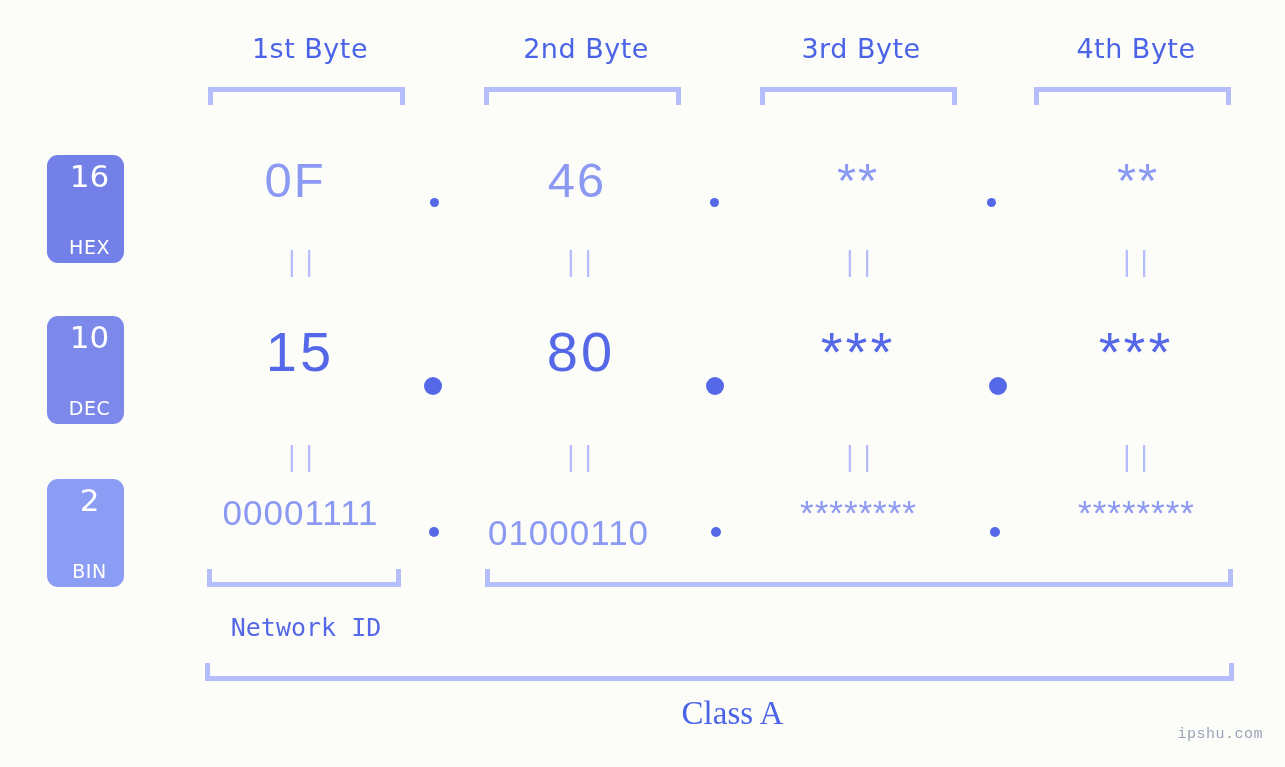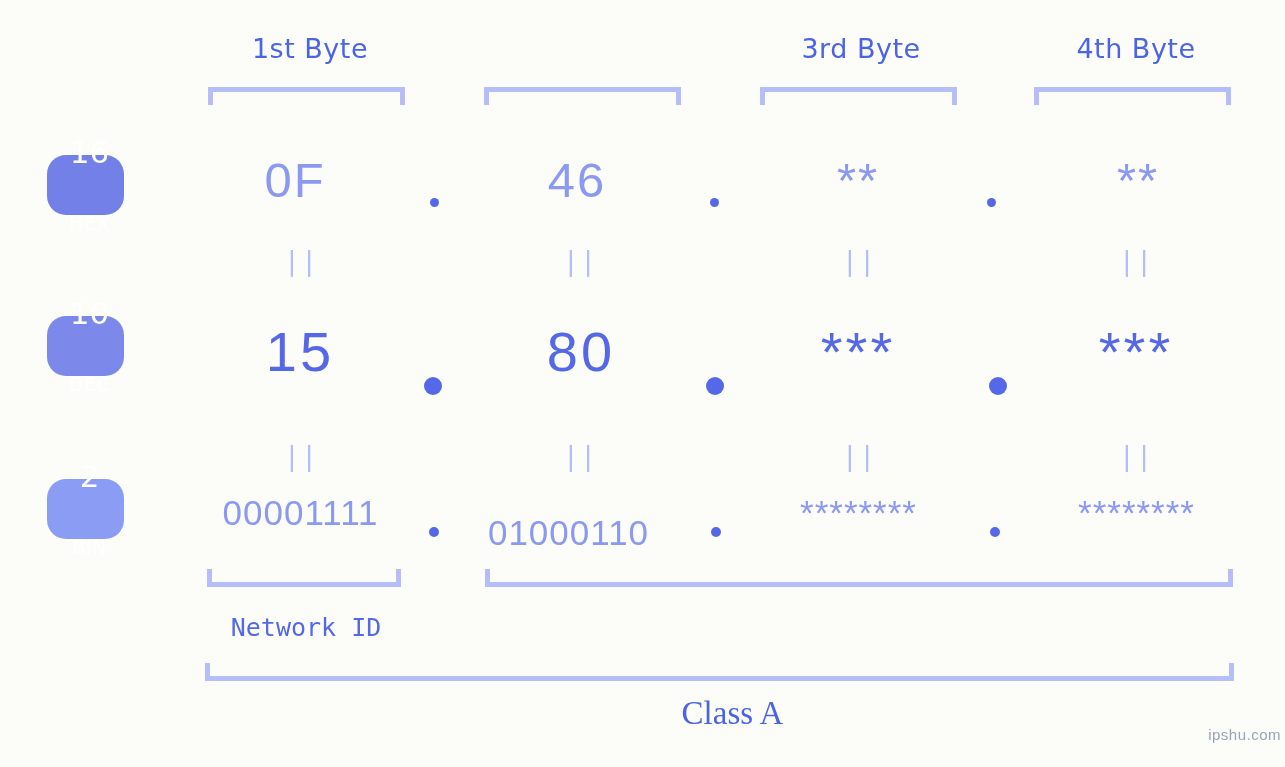--- a/index.html
+++ b/index.html
@@ -53,22 +53,22 @@
     border-left: 5px solid #b5bdfa;
     border-right: 5px solid #b5bdfa;
     box-sizing: border-box;
   }
 
   
   .badge {
     position: absolute;
     left: 47px;
     width: 77px;
-    height: 60px;
-    border-radius: 19px;
+    height: 108px;
+    border-radius: 11px;
     color: #ffffff;
     display: flex;
     flex-direction: column;
     align-items: center;
     justify-content: center;
     box-sizing: border-box;
     padding-left: 8px;
   }
   .badge .num {
     font-family: "DejaVu Sans", sans-serif;
@@ -155,34 +155,35 @@
     position: absolute;
     font-family: Liberation Serif, serif;
     font-size: 33px;
     color: #4a63e7;
     text-align: center;
     white-space: nowrap;
   }
 
   .watermark {
     position: absolute;
-    right: 4px;
+    right: 22px;
     bottom: 24px;
-    font-family: Liberation Sans, sans-serif;
+    font-family: Liberation Mono, monospace;
     font-size: 15px;
     color: #9aa3b8;
     letter-spacing: 0.5px;
   }
 </style>
 </head>
 <body>
 
 <div id="stage">
 
   <div class="byte-label" style="left:190px;">1st Byte</div>
+  <div class="byte-label" style="left:466px;">2nd Byte</div>
   <div class="byte-label" style="left:741px;">3rd Byte</div>
   <div class="byte-label" style="left:1016px;">4th Byte</div>
 
   <div class="bracket-top" style="left:208px;  top:87px; width:197px;"></div>
   <div class="bracket-top" style="left:484px;  top:87px; width:197px;"></div>
   <div class="bracket-top" style="left:760px;  top:87px; width:197px;"></div>
   <div class="bracket-top" style="left:1034px; top:87px; width:197px;"></div>
 
   <div class="badge" style="top:155px; background:#7380e8;">
     <span class="num">16</span>

